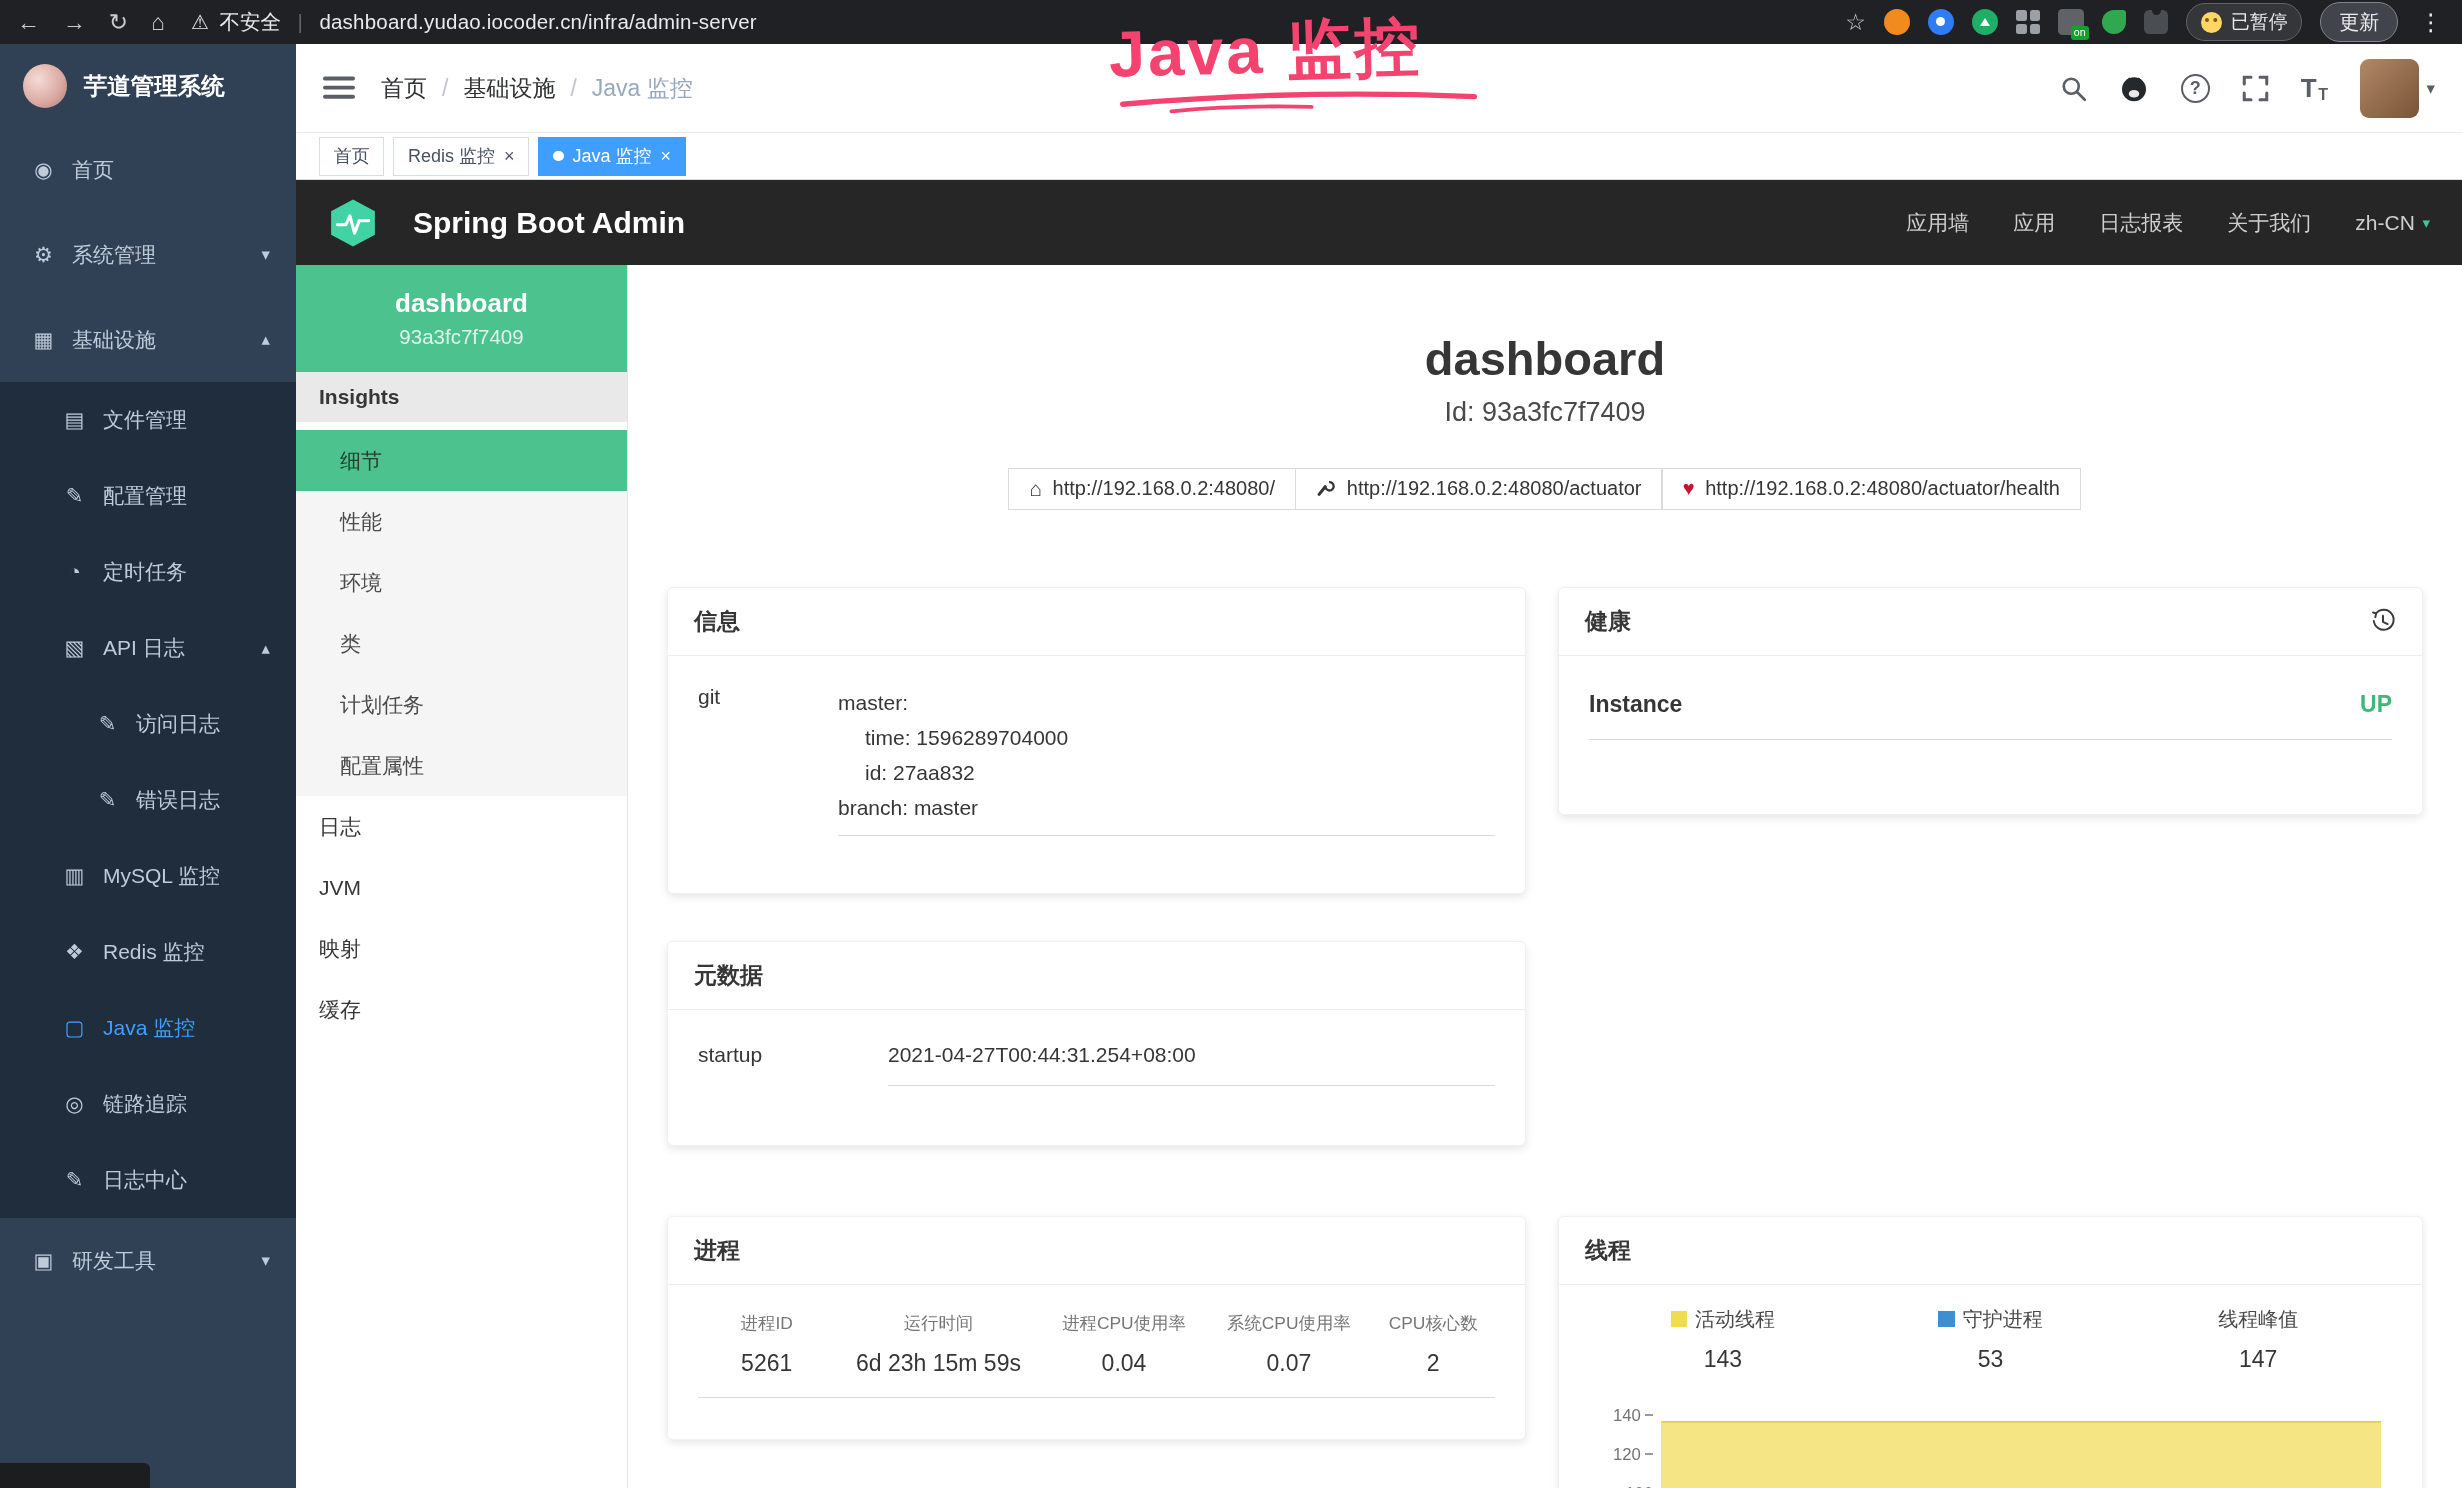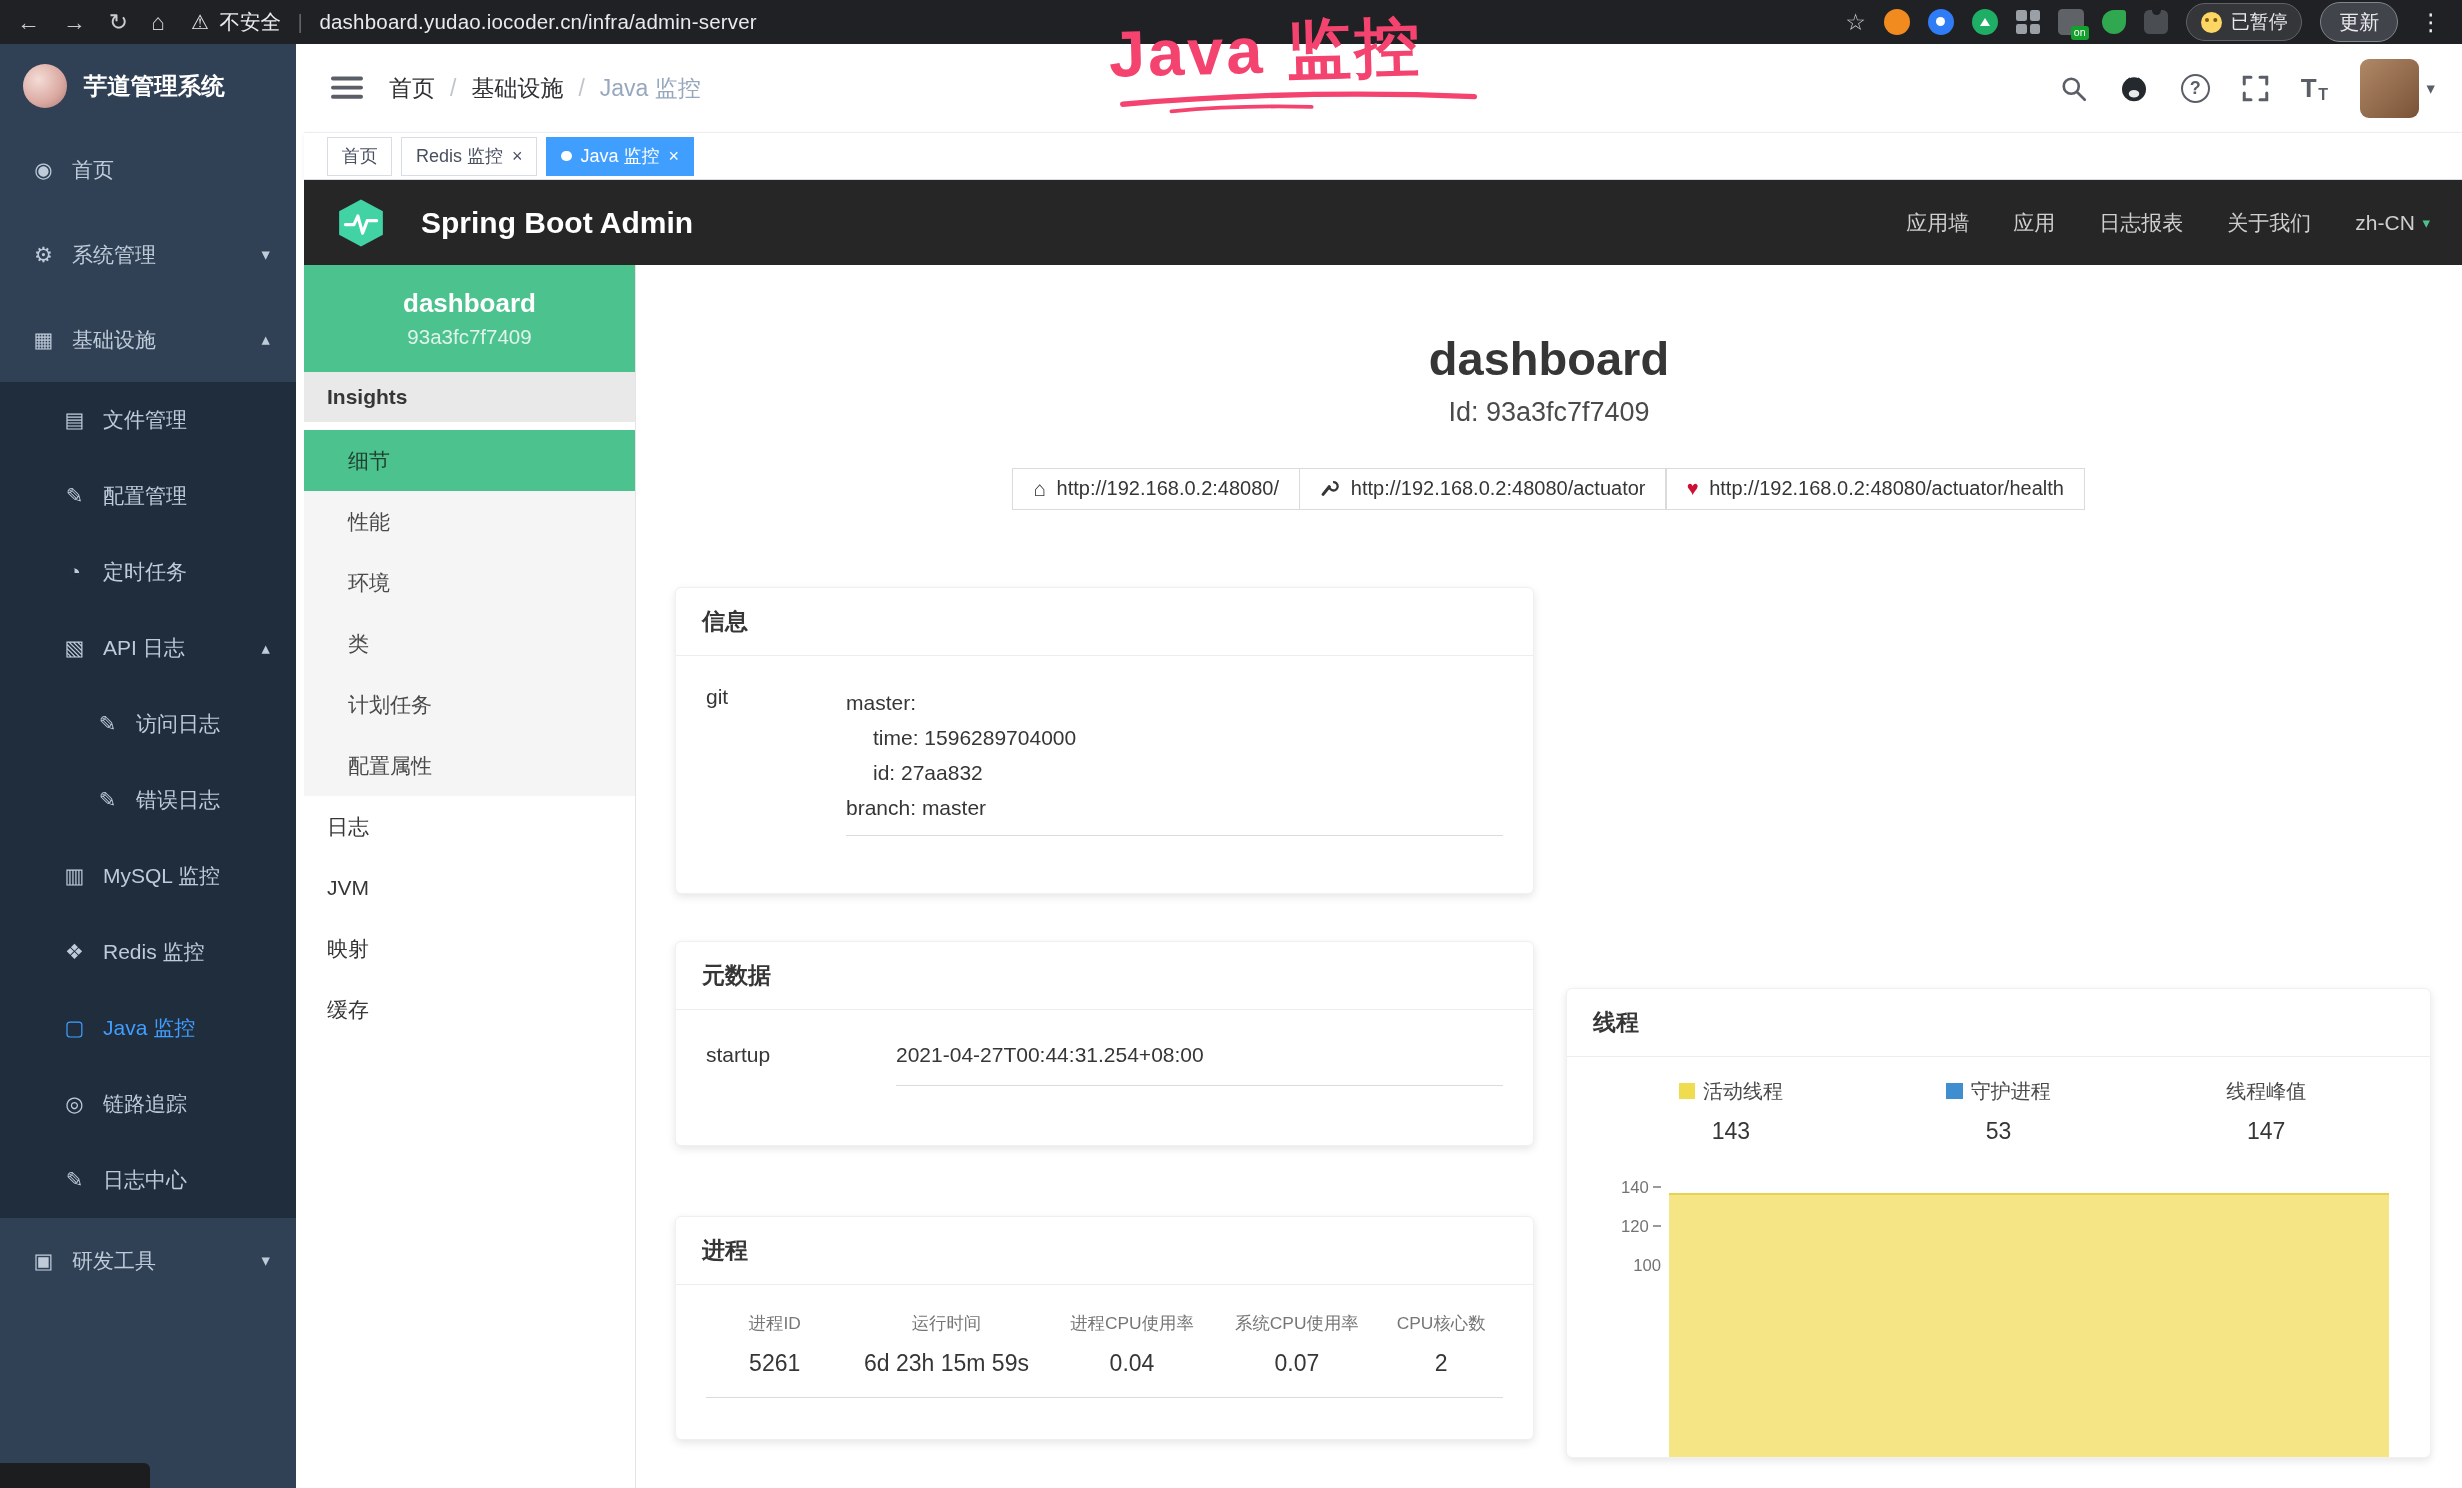--- a/index.html
+++ b/index.html
@@ -32,21 +32,21 @@
   .extleaf { width:24px; height:24px; border-radius:50% 3px 50% 50%; background:#2fa84f; }
   .extpuzzle { width:24px; height:24px; background:#4a4d52; border-radius:5.3px; position:relative; }
   .extpuzzle::after { content:""; position:absolute; left:7.6px; top:-3.8px; width:9px; height:9px; border-radius:50%; background:#202124; }
   .pill { display:flex; align-items:center; gap:9px; background:#35363a; border:0.8px solid #5f6368; border-radius:758px; padding:5.3px 13.7px; font-size:19px; color:#e8eaed; }
   .face { width:21px; height:21px; border-radius:50%; background:#fdd663; position:relative; }
   .face::after { content:""; position:absolute; left:4.6px; top:6.8px; width:3.8px; height:3.8px; border-radius:50%; background:#7c5a12; box-shadow:8.3px 0 0 #7c5a12; }
   .updatebtn { background:#41444a; border:0.8px solid #80868b; border-radius:758px; padding:5.3px 18px; font-size:20px; color:#e8eaed; }
   .kebab { font-size:23px; color:#e8eaed; padding:0 3px; }
 
   
-  .app { display:flex; height:1445px;gap:8px; }
+  .app { display:flex; height:1445px; }
 
   
   .sidebar { width:296px; background:#304156; color:#bfcbd9; flex:none; overflow:hidden; }
   .logo-row { height:83px; display:flex; align-items:center; gap:16.7px; padding-left:23px; }
   .logo-avatar { width:44px; height:44px; border-radius:50%; background:radial-gradient(circle at 35% 35%, #f4dcd6, #d9a8a0 60%, #a9766f); flex:none; }
   .logo-title { color:#fff; font-size:23.5px; font-weight:700; }
   .m-item { display:flex; align-items:center; gap:15px; font-size:21px; color:#bfcbd9; position:relative; }
   .m-top { height:85px; padding-left:30px; }
   .m-sub { height:76px; padding-left:61px; background:#1f2d3d; }
   .m-sub2 { height:76px; padding-left:94px; background:#1f2d3d; }
@@ -457,20 +457,38 @@
                         <div class="ml">CPU核心数</div>
                         <div class="mv">2</div>
                       </div>
                     </div>
                   </div>
                 </section>
               </div>
 
               <div class="col-r">
 
+                <section class="card health">
+                  <div class="card-head">
+                    <span class="card-title">健康</span>
+                    <span>
+                      <svg class="icon" width="26" height="26" viewBox="0 0 34 34" fill="none" stroke="#3a3a3a" stroke-width="2.6">
+                        <path d="M8 7 A13 13 0 1 1 5 17" stroke-linecap="round"></path>
+                        <polyline points="4,6 8,7 7,12" fill="none" stroke-linecap="round" stroke-linejoin="round"></polyline>
+                        <polyline points="17,10 17,18 23,21" fill="none" stroke-linecap="round" stroke-linejoin="round"></polyline>
+                      </svg>
+                    </span>
+                  </div>
+                  <div class="health-body">
+                    <div class="health-row">
+                      <span class="inst">Instance</span>
+                      <span class="up">UP</span>
+                    </div>
+                  </div>
+                </section>
 
                 <section class="card threads">
                   <div class="card-head">
                     <span class="card-title">线程</span>
                   </div>
                   <div class="thr-body">
                     <div class="legend-row">
                       <div class="leg">
                         <div class="leg-top">
                           <span class="sq sq-yellow"></span>

